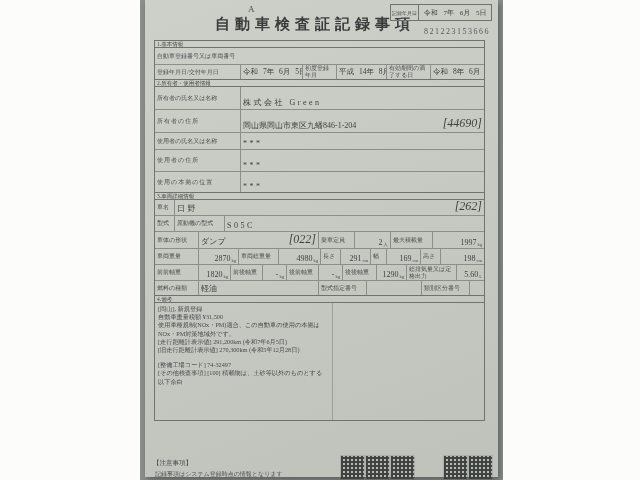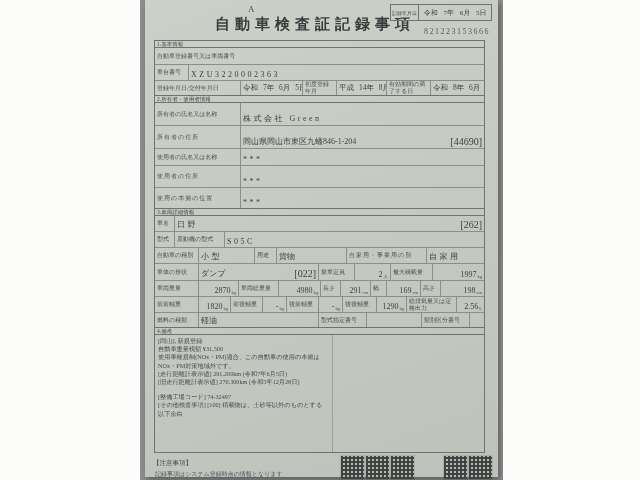--- a/index.html
+++ b/index.html
@@ -36,21 +36,21 @@
   .row { display:flex; border-bottom:1px solid #8a8f87; }
   .row:last-child { border-bottom:none; }
   .cell { border-right:1px solid #8a8f87; padding:1px 2px; overflow:hidden; }
   .cell:last-child { border-right:none; }
   .lblc { font-size:6px; color:#4a4f4d; display:flex; align-items:center; line-height:1.1; }
   .lblc.sp { justify-content:space-between; letter-spacing:1px; }
   .valc { font-size:8px; display:flex; align-items:flex-end; white-space:nowrap; }
   .valc.mid { align-items:center; }
   .valc.num { justify-content:flex-end; align-items:flex-end; }
   .valc .unit { font-size:4.5px; margin-left:1px; color:#4a4f4d; }
-  .valc .code { margin-left:auto; font-size:10px; }
+  .valc .code { margin-left:auto; font-size:12px;font-style:italic; }
   .spread { letter-spacing:2.5px; }
   .dt { word-spacing:3px; font-size:7.5px; }
   .flex1 { flex:1; }
 
   
   #remarks-body { position:relative; height:117px; display:flex; }
   #remarks-left { width:178px; border-right:1px solid #9a9f97; padding:2px 3px;
     font-size:6.2px; line-height:1.32; color:#45494b; }
   #remarks-left .rline { white-space:normal; }
   .gap-above { margin-top:7px; }
@@ -82,24 +82,20 @@
         <div class="val">令和 7年 6月 5日</div>
       </div>
       <div class="doc-number">821223153666</div>
 
       <div id="tbl">
 
         <div class="bar">1.基本情報</div>
         <div class="row" style="height:17px">
           <div class="cell lblc" style="width:86px">自動車登録番号又は車両番号</div>
         </div>
-        <div class="row" style="height:16px">
-          <div class="cell lblc" style="width:34px">車台番号</div>
-          <div class="cell valc spread flex1">XZU3220002363</div>
-        </div>
         <div class="row" style="height:15px">
           <div class="cell lblc" style="width:86px">登録年月日/交付年月日</div>
           <div class="cell valc mid dt" style="width:62px">令和 7年 6月 5日</div>
           <div class="cell lblc" style="width:34px">初度登録年月</div>
           <div class="cell valc mid dt" style="width:50px">平成 14年 8月</div>
           <div class="cell lblc" style="width:44px">有効期間の満了する日</div>
           <div class="cell valc mid dt flex1">令和 8年 6月 4日</div>
         </div>
 
         <div class="bar">2.所有者・使用者情報</div>
@@ -133,28 +129,20 @@
           <div class="cell valc flex1">
             <span class="spread">日野</span>
             <span class="code">[262]</span>
           </div>
         </div>
         <div class="row" style="height:16px">
           <div class="cell lblc" style="width:20px">型式</div>
           <div class="cell lblc" style="width:50px">原動機の型式</div>
           <div class="cell valc spread flex1">S05C</div>
         </div>
-        <div class="row" style="height:16px">
-          <div class="cell lblc" style="width:44px">自動車の種別</div>
-          <div class="cell valc spread" style="width:56px">小型</div>
-          <div class="cell lblc" style="width:22px">用途</div>
-          <div class="cell valc" style="width:70px">貨物</div>
-          <div class="cell lblc sp" style="width:80px">自家用・事業用の別</div>
-          <div class="cell valc spread flex1">自家用</div>
-        </div>
         <div class="row" style="height:17px">
           <div class="cell lblc" style="width:44px">車体の形状</div>
           <div class="cell valc" style="width:120px">
             <span>ダンプ</span>
             <span class="code">[022]</span>
           </div>
           <div class="cell lblc" style="width:36px">乗車定員</div>
           <div class="cell valc num" style="width:36px">
             <span>2</span>
             <span class="unit">人</span>
@@ -208,21 +196,21 @@
             <span>-</span>
             <span class="unit">kg</span>
           </div>
           <div class="cell lblc" style="width:34px">後後軸重</div>
           <div class="cell valc num" style="width:30px">
             <span>1290</span>
             <span class="unit">kg</span>
           </div>
           <div class="cell lblc" style="width:50px">総排気量又は定格出力</div>
           <div class="cell valc num flex1">
-            <span>2.56</span>
+            <span>5.60</span>
             <span class="unit">L</span>
           </div>
         </div>
         <div class="row" style="height:15px">
           <div class="cell lblc" style="width:44px">燃料の種類</div>
           <div class="cell valc mid" style="width:120px">軽油</div>
           <div class="cell lblc" style="width:48px">型式指定番号</div>
           <div class="cell valc" style="width:55px"></div>
           <div class="cell lblc" style="width:48px">類別区分番号</div>
           <div class="cell valc flex1"></div>

